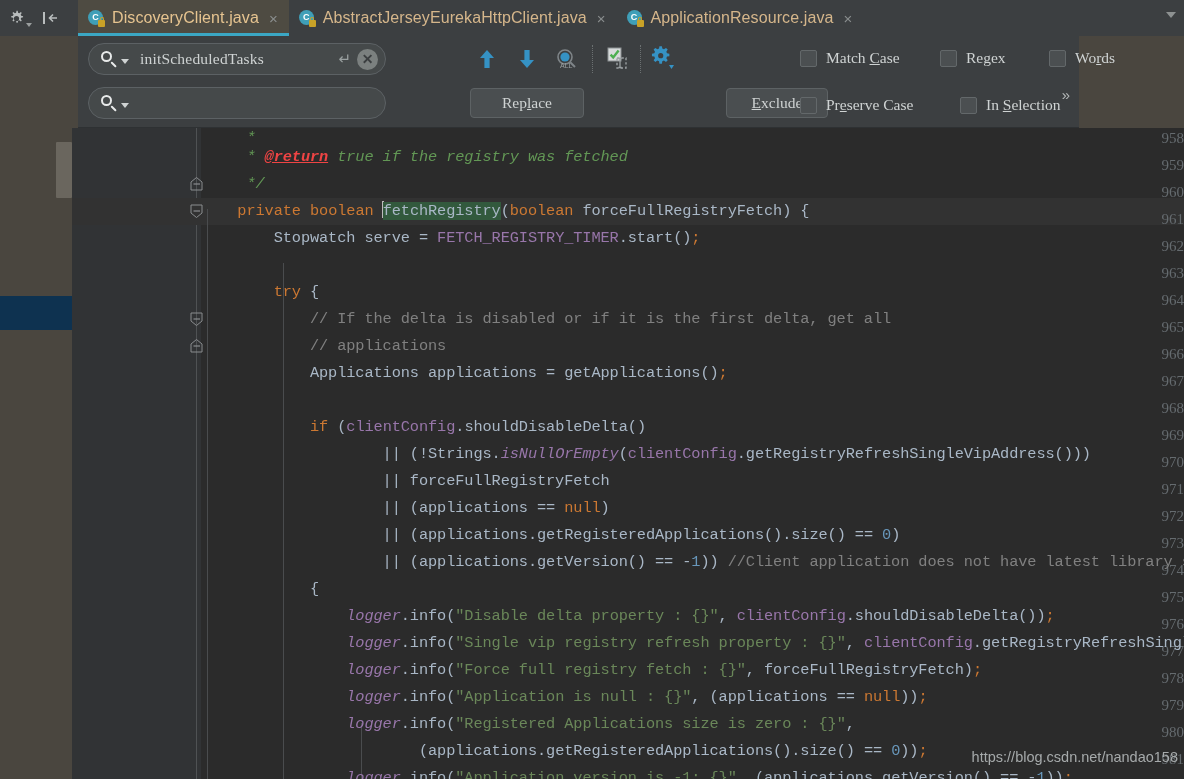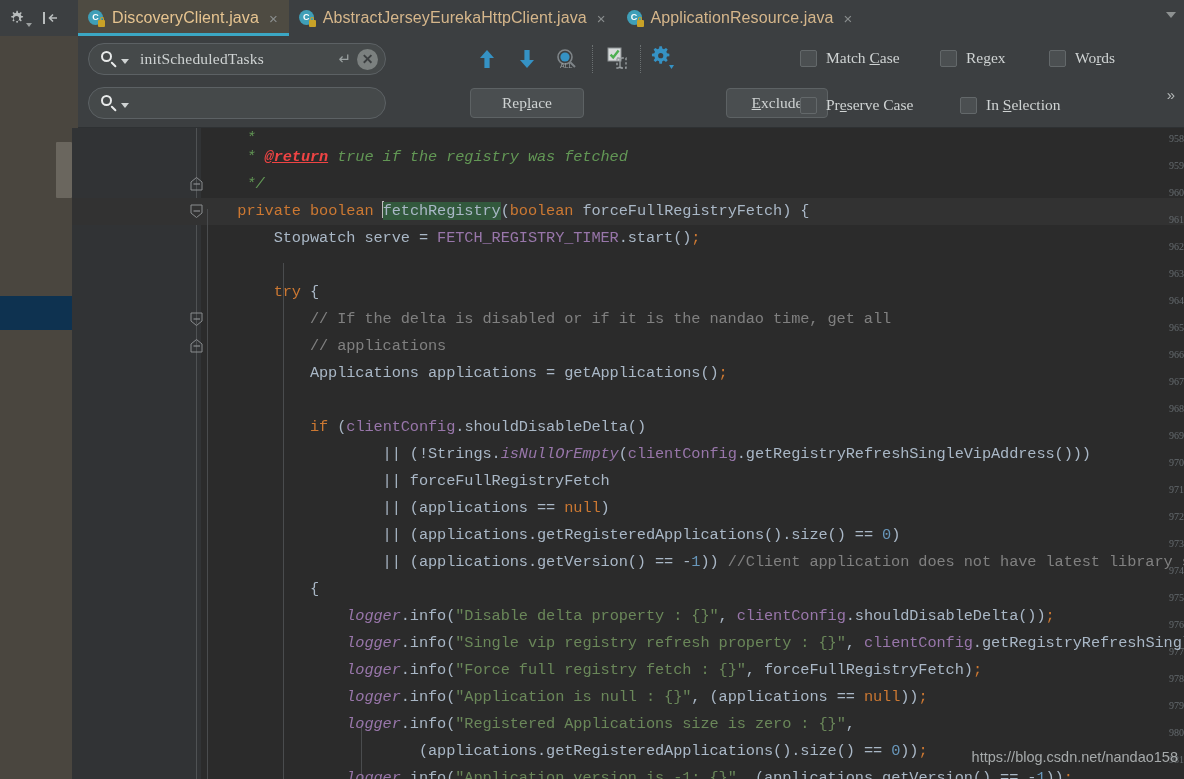--- a/index.html
+++ b/index.html
@@ -29,21 +29,21 @@
   .tab.active .tname{color:#e6c490;}
   .tclose{color:#8a8e8e;font-size:15px;margin-left:3px;line-height:1;}
   .jicon{position:relative;width:17px;height:17px;flex:0 0 17px;}
   .jicon .circ{position:absolute;left:0;top:0;width:15px;height:15px;border-radius:50%;background:#3f9fb8;}
   .jicon .cletter{position:absolute;left:0;top:0;width:15px;height:15px;line-height:15px;text-align:center;color:#fff;font-size:9px;font-weight:bold;font-family:"Liberation Sans",sans-serif;}
   .jicon .lock{position:absolute;right:0;bottom:0;width:7px;height:7px;background:#c9a227;border-radius:1px;}
   .jicon .lock:before{content:"";position:absolute;left:1.5px;top:-2.5px;width:4px;height:4px;border:1.2px solid #c9a227;border-bottom:none;border-radius:2px 2px 0 0;box-sizing:border-box;}
   .tab-overflow{position:absolute;right:8px;top:12px;width:0;height:0;border-left:5px solid transparent;border-right:5px solid transparent;border-top:6px solid #8d9191;}
 
   
-  .findpanel{position:absolute;left:78px;top:36px;width:1106px;height:92px;background:#3c3f41;border-bottom:1px solid #2e3133;box-sizing:border-box;}
+  .findpanel{position:absolute;left:78px;top:36px;width:1001px;height:92px;background:#3c3f41;border-bottom:1px solid #2e3133;box-sizing:border-box;}
   .row1{position:absolute;left:0;top:0;height:46px;width:100%;}
   .row2{position:absolute;left:0;top:46px;height:46px;width:100%;}
 
   .searchbox{position:absolute;border:1px solid #5c6164;border-radius:16px;background:#45494a;box-sizing:border-box;display:flex;align-items:center;}
   #search-field{left:10px;top:7px;width:298px;height:32px;}
   #replace-field{left:10px;top:5px;width:298px;height:32px;}
   .magn{position:relative;width:17px;height:17px;margin-left:12px;flex:0 0 17px;}
   .magn .mc{position:absolute;left:0;top:0;width:11px;height:11px;border:2px solid #e8eaea;border-radius:50%;box-sizing:border-box;}
   .magn .mh{position:absolute;left:9.5px;top:10px;width:7px;height:2.4px;background:#e8eaea;transform:rotate(45deg);transform-origin:left center;border-radius:1px;}
   .mcaret{width:0;height:0;border-left:4px solid transparent;border-right:4px solid transparent;border-top:5px solid #cfd3d3;margin-left:3px;margin-top:4px;}
@@ -69,21 +69,21 @@
 
   
   .leftstrip{position:absolute;left:0;top:128px;width:78px;height:651px;background:#4a463f;}
   .ls-scroll{position:absolute;left:56px;top:14px;width:16px;height:56px;background:#6a665e;border-radius:1px;}
   .ls-sel{position:absolute;left:0;top:168px;width:72px;height:34px;background:#0e3250;}
 
   
   .editor{position:absolute;left:72px;top:128px;width:1112px;height:651px;background:#2b2b2b;overflow:hidden;}
   .gutter{position:absolute;left:0;top:0;width:129px;height:651px;background:#313335;}
   .foldline{position:absolute;left:124px;top:0;width:1px;height:651px;background:#4f5254;}
-  .lnum{position:absolute;right:0;width:103px;text-align:right;color:#656b6f;font-size:10px;
+  .lnum{position:absolute;right:0;width:103px;text-align:right;color:#656b6f;font-size:15px;
         font-family:"Liberation Serif",serif;height:27px;line-height:27px;}
   .fold{position:absolute;left:118px;width:15px;height:14px;}
 
   .codearea{position:absolute;left:129px;top:0;width:983px;height:651px;}
   .cline{position:absolute;left:0;height:27px;line-height:27px;white-space:pre;
          font-family:"Liberation Mono","DejaVu Sans Mono",monospace;font-size:15.3px;letter-spacing:-0.1px;}
   .hl-line{position:absolute;left:0;width:1112px;height:27px;background:#323232;}
   .indent{position:absolute;width:1px;background:#4a4c4e;}
 
   
@@ -318,21 +318,21 @@
       <div class="indent" style="left:82px; top:135px; height:516px;"></div>
       <div class="indent" style="left:160px;top:595px; height:56px;"></div>
 
       <div class="cline" style="top:-3px;"><span class="docTxt">     *</span></div>
       <div class="cline" style="top:16px;"><span class="docTxt">     * </span><span class="docTag">@return</span><span class="docTxt"> true if the registry was fetched</span></div>
       <div class="cline" style="top:43px;"><span class="docTxt">     */</span></div>
       <div class="cline" style="top:70px;"><span class="txt">    </span><span class="kw">private</span><span class="txt"> </span><span class="kw">boolean</span><span class="txt"> </span><span class="caret"></span><span class="matchhl">fetchRegistry</span><span class="op">(</span><span class="kw">boolean</span><span class="txt"> forceFullRegistryFetch</span><span class="op">) {</span></div>
       <div class="cline" style="top:97px;"><span class="txt">        Stopwatch serve </span><span class="op">= </span><span class="fld">FETCH_REGISTRY_TIMER</span><span class="op">.</span><span class="txt">start</span><span class="op">()</span><span class="semi">;</span></div>
       <div class="cline" style="top:124px;"></div>
       <div class="cline" style="top:151px;"><span class="txt">        </span><span class="kw">try</span><span class="op"> {</span></div>
-      <div class="cline" style="top:178px;"><span class="cmt">            // If the delta is disabled or if it is the nandao time, get all</span></div>
+      <div class="cline" style="top:178px;"><span class="cmt">            // If the delta is disabled or if it is the first delta, get all</span></div>
       <div class="cline" style="top:205px;"><span class="cmt">            // applications</span></div>
       <div class="cline" style="top:232px;"><span class="txt">            Applications applications </span><span class="op">= </span><span class="txt">getApplications</span><span class="op">()</span><span class="semi">;</span></div>
       <div class="cline" style="top:259px;"></div>
       <div class="cline" style="top:286px;"><span class="txt">            </span><span class="kw">if</span><span class="op"> (</span><span class="fld">clientConfig</span><span class="op">.</span><span class="txt">shouldDisableDelta</span><span class="op">()</span></div>
       <div class="cline" style="top:313px;"><span class="txt">                    </span><span class="op">|| (!</span><span class="txt">Strings</span><span class="op">.</span><span class="stat">isNullOrEmpty</span><span class="op">(</span><span class="fld">clientConfig</span><span class="op">.</span><span class="txt">getRegistryRefreshSingleVipAddress</span><span class="op">()))</span></div>
       <div class="cline" style="top:340px;"><span class="txt">                    </span><span class="op">|| </span><span class="txt">forceFullRegistryFetch</span></div>
       <div class="cline" style="top:367px;"><span class="txt">                    </span><span class="op">|| (</span><span class="txt">applications </span><span class="op">== </span><span class="kw">null</span><span class="op">)</span></div>
       <div class="cline" style="top:394px;"><span class="txt">                    </span><span class="op">|| (</span><span class="txt">applications</span><span class="op">.</span><span class="txt">getRegisteredApplications</span><span class="op">().</span><span class="txt">size</span><span class="op">() == </span><span class="num">0</span><span class="op">)</span></div>
       <div class="cline" style="top:421px;"><span class="txt">                    </span><span class="op">|| (</span><span class="txt">applications</span><span class="op">.</span><span class="txt">getVersion</span><span class="op">() == -</span><span class="num">1</span><span class="op">)) </span><span class="cmt">//Client application does not have latest library s</span></div>
       <div class="cline" style="top:448px;"><span class="txt">            </span><span class="op">{</span></div>

